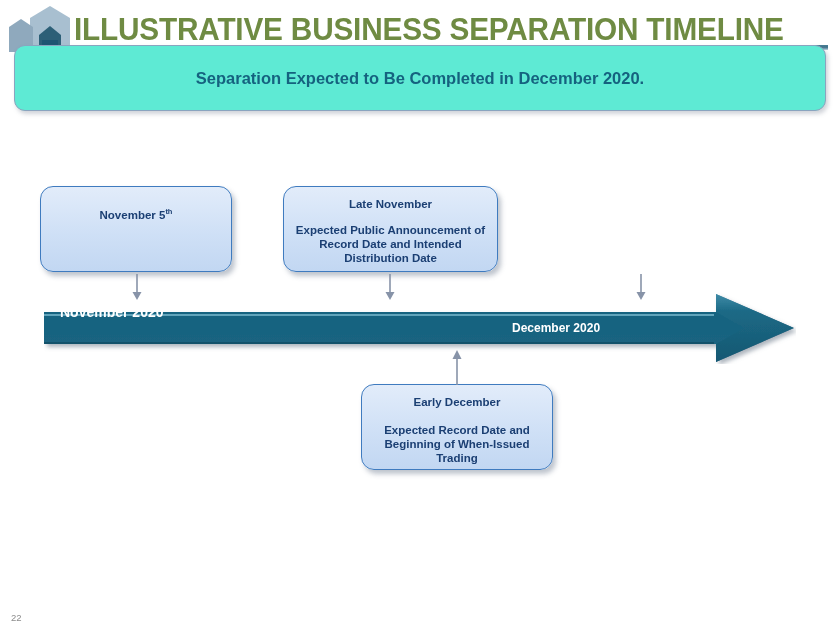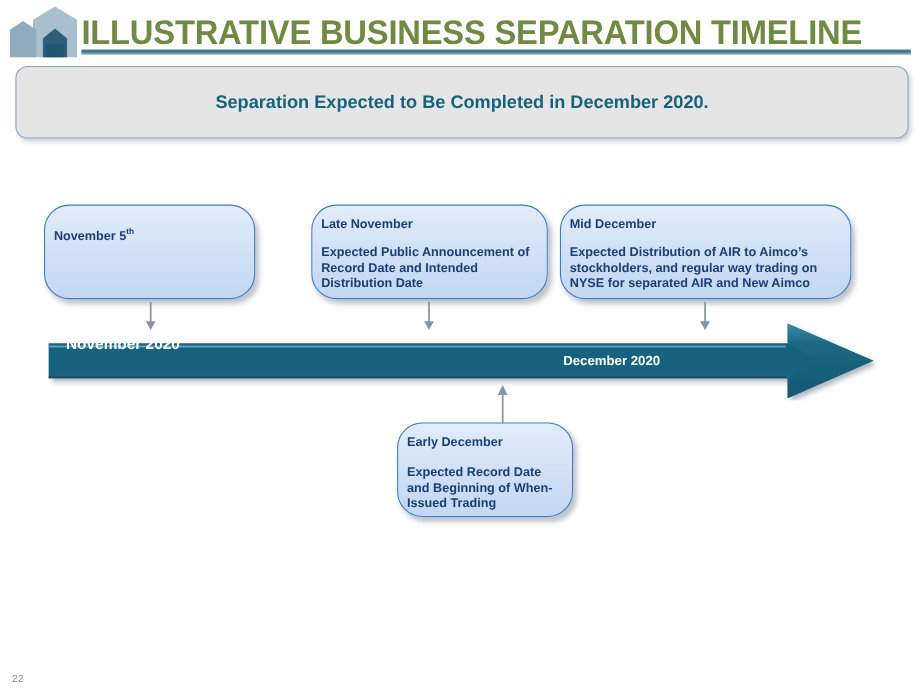--- a/index.html
+++ b/index.html
@@ -47,25 +47,25 @@
     top: 45px;
     width: 754px;
     height: 5px;
     background: linear-gradient(to bottom, #4a7f96 0%, #3f7289 45%, #7ba3b7 75%, #c6d6df 100%);
   }
 
   
   #banner {
     position: absolute;
     left: 14px;
-    top: 60px;
+    top: 45px;
     width: 812px;
     height: 66px;
     box-sizing: border-box;
-    background: #e5e5e5;
+    background: #5eead4;
     border: 1px solid #8aa4bf;
     border-radius: 11px;
     box-shadow: 2px 3px 4px rgba(120,130,145,0.35);
   }
   #banner-text {
     position: absolute;
     left: 0;
     top: 0;
     width: 100%;
     height: 100%;
@@ -77,46 +77,47 @@
     font-weight: bold;
     text-align: center;
   }
 
   
   .callout {
     position: absolute;
     box-sizing: border-box;
     background: linear-gradient(to bottom, #e2ecfa 0%, #cfe0f6 55%, #c2d7f2 100%);
     border: 1.5px solid #3f7bbf;
-    border-radius: 23px;
+    border-radius: 13px;
     box-shadow: 3px 4px 5px rgba(110,125,145,0.45);
     color: #1b3f73;
     font-size: 11.5px;
     font-weight: bold;
+    text-align: center;
     padding: 7px 8px;
   }
   .callout .head {
     display: block;
     margin-bottom: 12px;
     line-height: 14px;
   }
   .callout .body {
     display: block;
     line-height: 14px;
   }
   .callout .head sup {
     font-size: 7.5px;
     vertical-align: super;
     line-height: 0;
   }
 
   #box-nov5   { left: 40px;  top: 186px; width: 192px; height: 86px; }
   #box-latenov{ left: 283px; top: 186px; width: 215px; height: 86px; }
   #box-middec { left: 509px; top: 186px; width: 265px; height: 86px; }
-  #box-earlydec { left: 361px; top: 384px; width: 160px; height: 86px; }
+  #box-earlydec { left: 361px; top: 384px; width: 192px; height: 86px; }
 
   #box-nov5 .head   { margin-top: 14px; margin-bottom: 16px; }
   #box-latenov .head{ margin-top: 3px; margin-bottom: 12px; }
   #box-middec .head { margin-top: 3px; margin-bottom: 12px; }
   #box-earlydec .head { margin-top: 3px; margin-bottom: 14px; }
 
   
   .connector {
     position: absolute;
   }
@@ -186,24 +187,20 @@
 
   <div id="box-nov5" class="callout">
     <span class="head"><span>November 5</span><sup>th</sup></span>
   </div>
 
   <div id="box-latenov" class="callout">
     <span class="head">Late November</span>
     <span class="body">Expected Public Announcement of Record Date and Intended Distribution Date</span>
   </div>
 
-  <div id="box-middec" class="callout">
-    <span class="head">Mid December</span>
-    <span class="body">Expected Distribution of AIR to Aimco’s stockholders, and regular way trading on NYSE for separated AIR and New Aimco</span>
-  </div>
 
   <div id="box-earlydec" class="callout">
     <span class="head">Early December</span>
     <span class="body">Expected Record Date and Beginning of When-Issued Trading</span>
   </div>
 
   <div class="connector" style="left:128px; top:274px; width:18px; height:28px;">
     <svg width="18" height="28" viewBox="0 0 18 28" xmlns="http://www.w3.org/2000/svg">
       <line x1="9" y1="0" x2="9" y2="20" stroke="#8793a8" stroke-width="1.6"></line>
       <polygon points="9,26 4.5,18 13.5,18" fill="#8793a8"></polygon>

